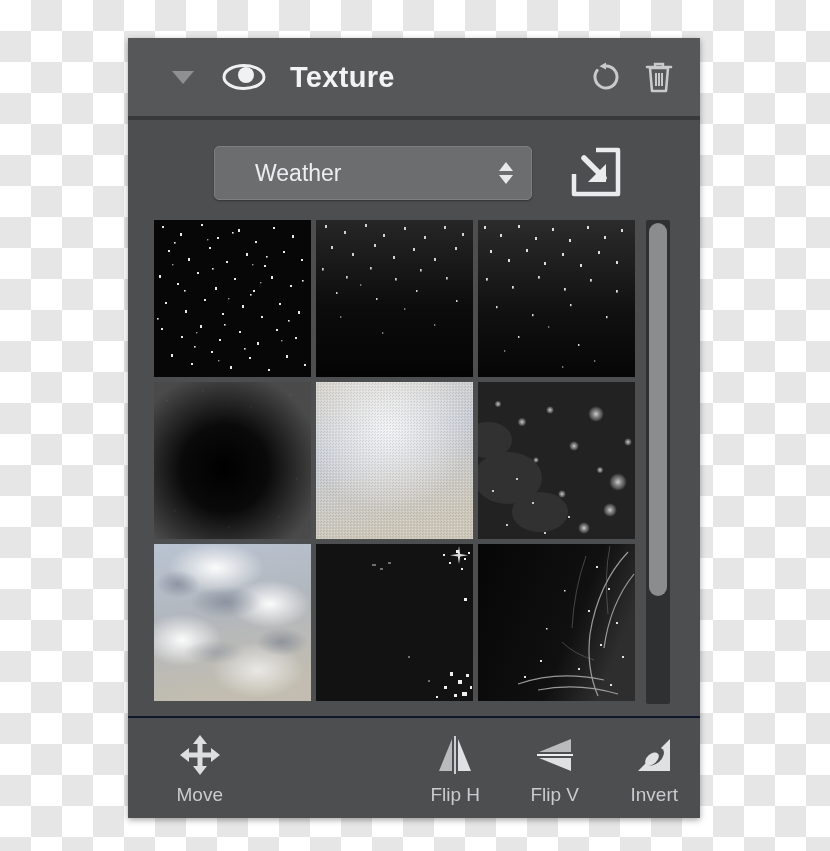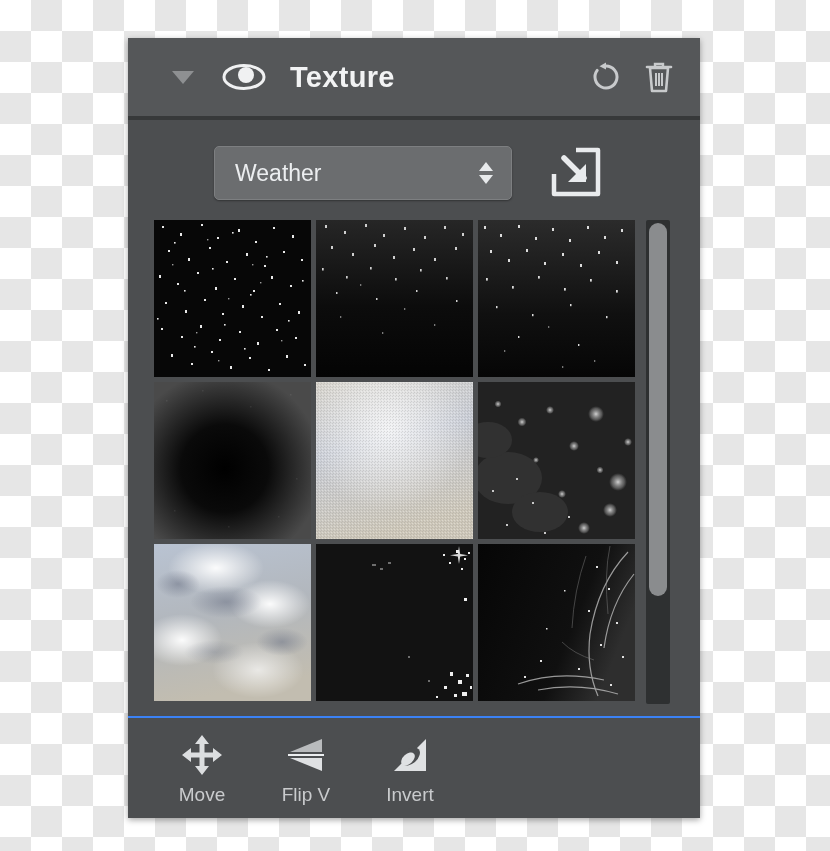--- a/index.html
+++ b/index.html
@@ -79,20 +79,21 @@
     position: relative;
     width: 296px;
     height: 52px;
     background: #6b6d6f;
     border: 1px solid #7d7f81;
     border-radius: 5px;
     box-shadow: 0 1px 2px rgba(0,0,0,.35);
     display: flex;
     align-items: center;
     cursor: pointer;
+    padding-left: 20px;
   }
   .combo-value {
     margin-left: 20px;
     color: #eceef0;
     font-size: 23px;
   }
   .stepper {
     position: absolute;
     right: 18px;
     display: flex;
@@ -154,21 +155,21 @@
     height: 370px;
     background: #8a8c8e;
     border-radius: 9px;
   }
 
   
   .footer {
     position: absolute;
     left: 0; right: 0; bottom: 0;
     height: 100px;
-    border-top: 2px solid #3b82f6;
+    border-top: 2px solid #0f172a;
     display: flex;
     align-items: flex-start;
   }
   .tool {
     display: flex;
     flex-direction: column;
     align-items: center;
     cursor: pointer;
     padding-top: 14px;
     width: 96px;
@@ -615,20 +616,30 @@
 
       <div class="tool" id="tool-move">
         <span class="glyph">
           <svg width="44" height="44" viewBox="0 0 44 44">
             <path d="M22 2 L29 11 L24.5 11 L24.5 19.5 L33 19.5 L33 15 L42 22 L33 29 L33 24.5 L24.5 24.5 L24.5 33 L29 33 L22 42 L15 33 L19.5 33 L19.5 24.5 L11 24.5 L11 29 L2 22 L11 15 L11 19.5 L19.5 19.5 L19.5 11 L15 11 Z" fill="#dcdee0"></path>
           </svg>
         </span>
         <span class="label">Move</span>
       </div>
 
+      <div class="tool" id="tool-fliph">
+        <span class="glyph">
+          <svg width="44" height="44" viewBox="0 0 44 44">
+            <path d="M19 6 L19 38 L6 38 Z" fill="#b9bbbd"></path>
+            <path d="M25 6 L25 38 L38 38 Z" fill="#dfe1e3"></path>
+            <path d="M22 3 L22 41" stroke="#eceef0" stroke-width="1.6"></path>
+          </svg>
+        </span>
+        <span class="label">Flip H</span>
+      </div>
 
       <div class="tool" id="tool-flipv">
         <span class="glyph">
           <svg width="44" height="44" viewBox="0 0 44 44">
             <path d="M6 19 L38 6 L38 19 Z" fill="#b9bbbd"></path>
             <path d="M6 25 L38 25 L38 38 Z" fill="#dfe1e3"></path>
             <path d="M4 22 L40 22" stroke="#eceef0" stroke-width="1.8"></path>
           </svg>
         </span>
         <span class="label">Flip V</span>

